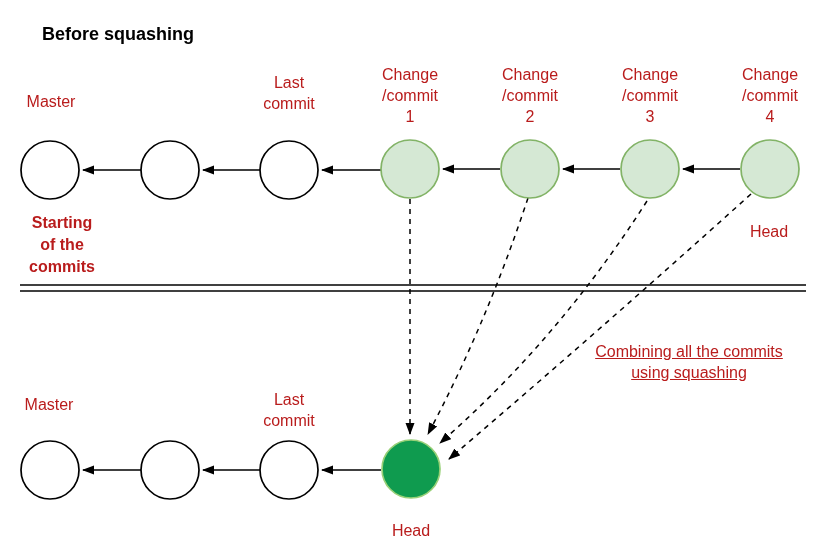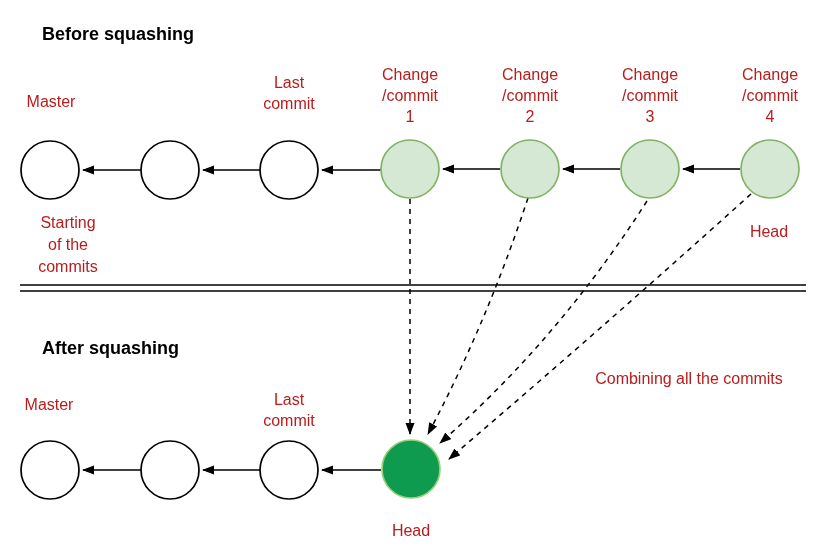--- a/index.html
+++ b/index.html
@@ -96,36 +96,36 @@
     <span>Change</span>
     <span>/commit</span>
     <span>3</span>
   </div>
   <div class="label centered" style="left:770px;top:64px;">
     <span>Change</span>
     <span>/commit</span>
     <span>4</span>
   </div>
 
-  <div class="label centered" style="left:68px;top:212px;line-height:22px;">
+  <div class="label centered" style="left:62px;top:212px;line-height:22px;font-weight:bold;">
     <span>Starting</span>
     <span>of the</span>
     <span>commits</span>
   </div>
 
   <div class="label centered" style="left:769px;top:221px;">Head</div>
 
-  <div class="title" style="left:42px;top:338px;">After squashing</div>
 
   <div class="label centered" style="left:49px;top:394px;">Master</div>
 
   <div class="label centered" style="left:289px;top:389px;">
     <span>Last</span>
     <span>commit</span>
   </div>
 
-  <div class="label centered" style="left:689px;top:368px;">
+  <div class="label centered" style="left:689px;top:341px;text-decoration:underline;">
     <span>Combining all the commits</span>
+    <span>using squashing</span>
   </div>
 
   <div class="label centered" style="left:411px;top:520px;">Head</div>
 
 </div>
 
 </body></html>

